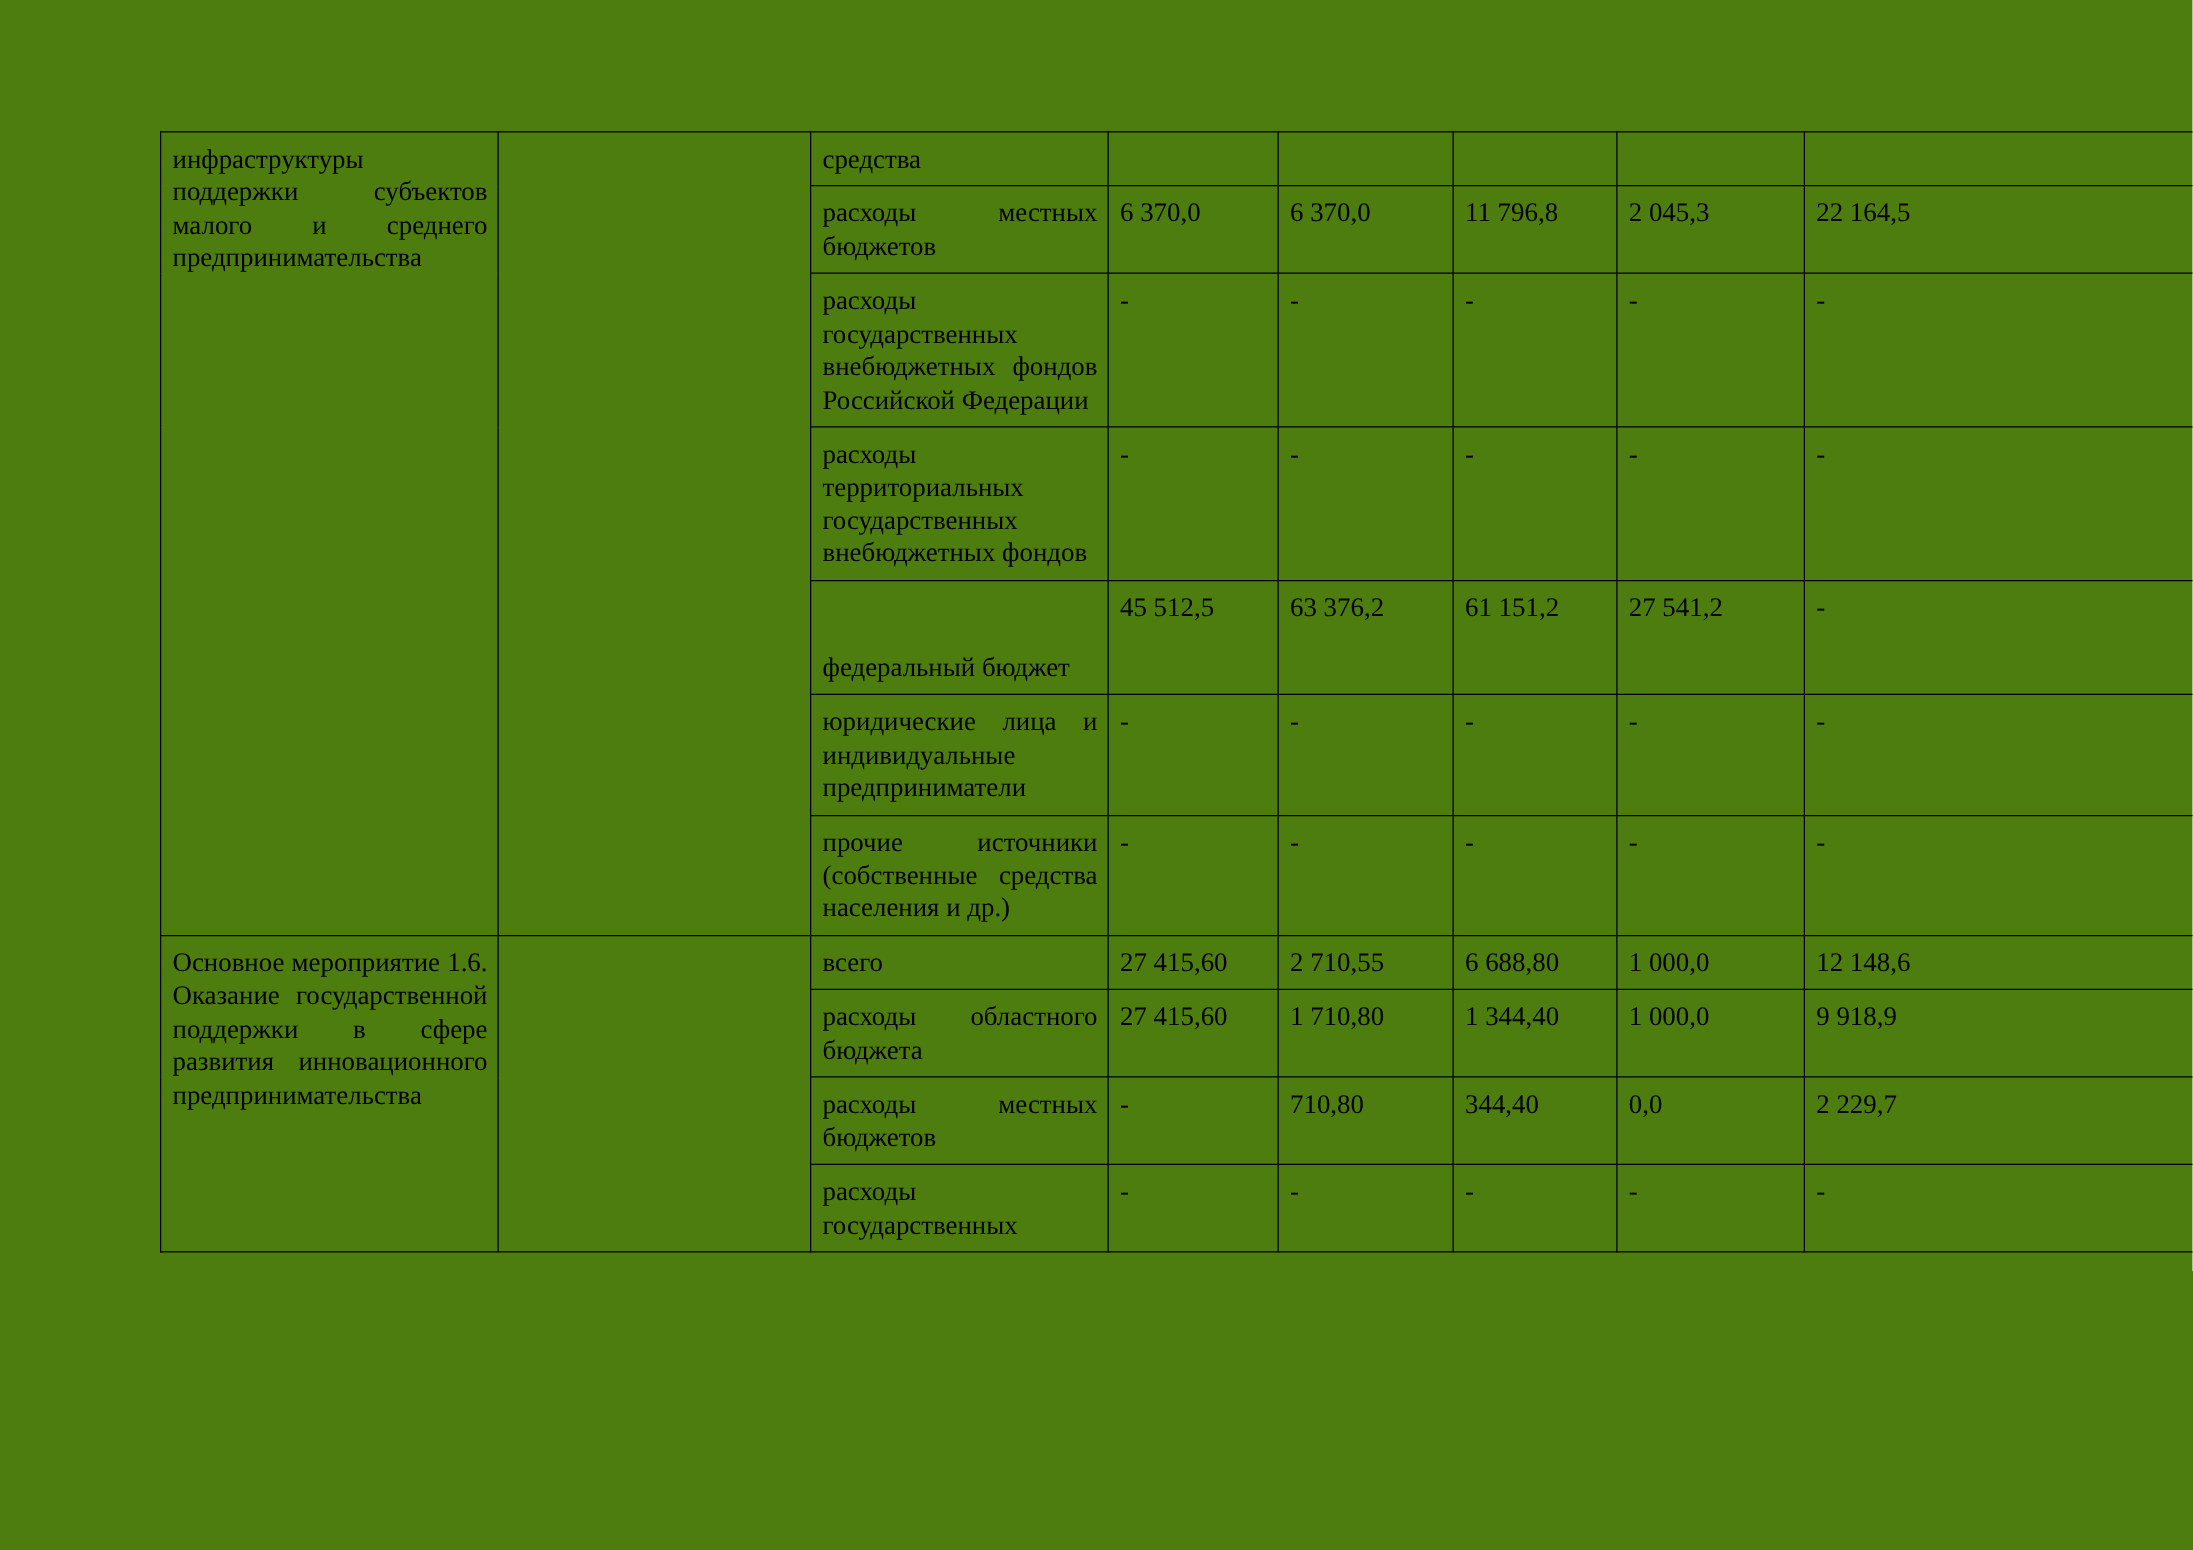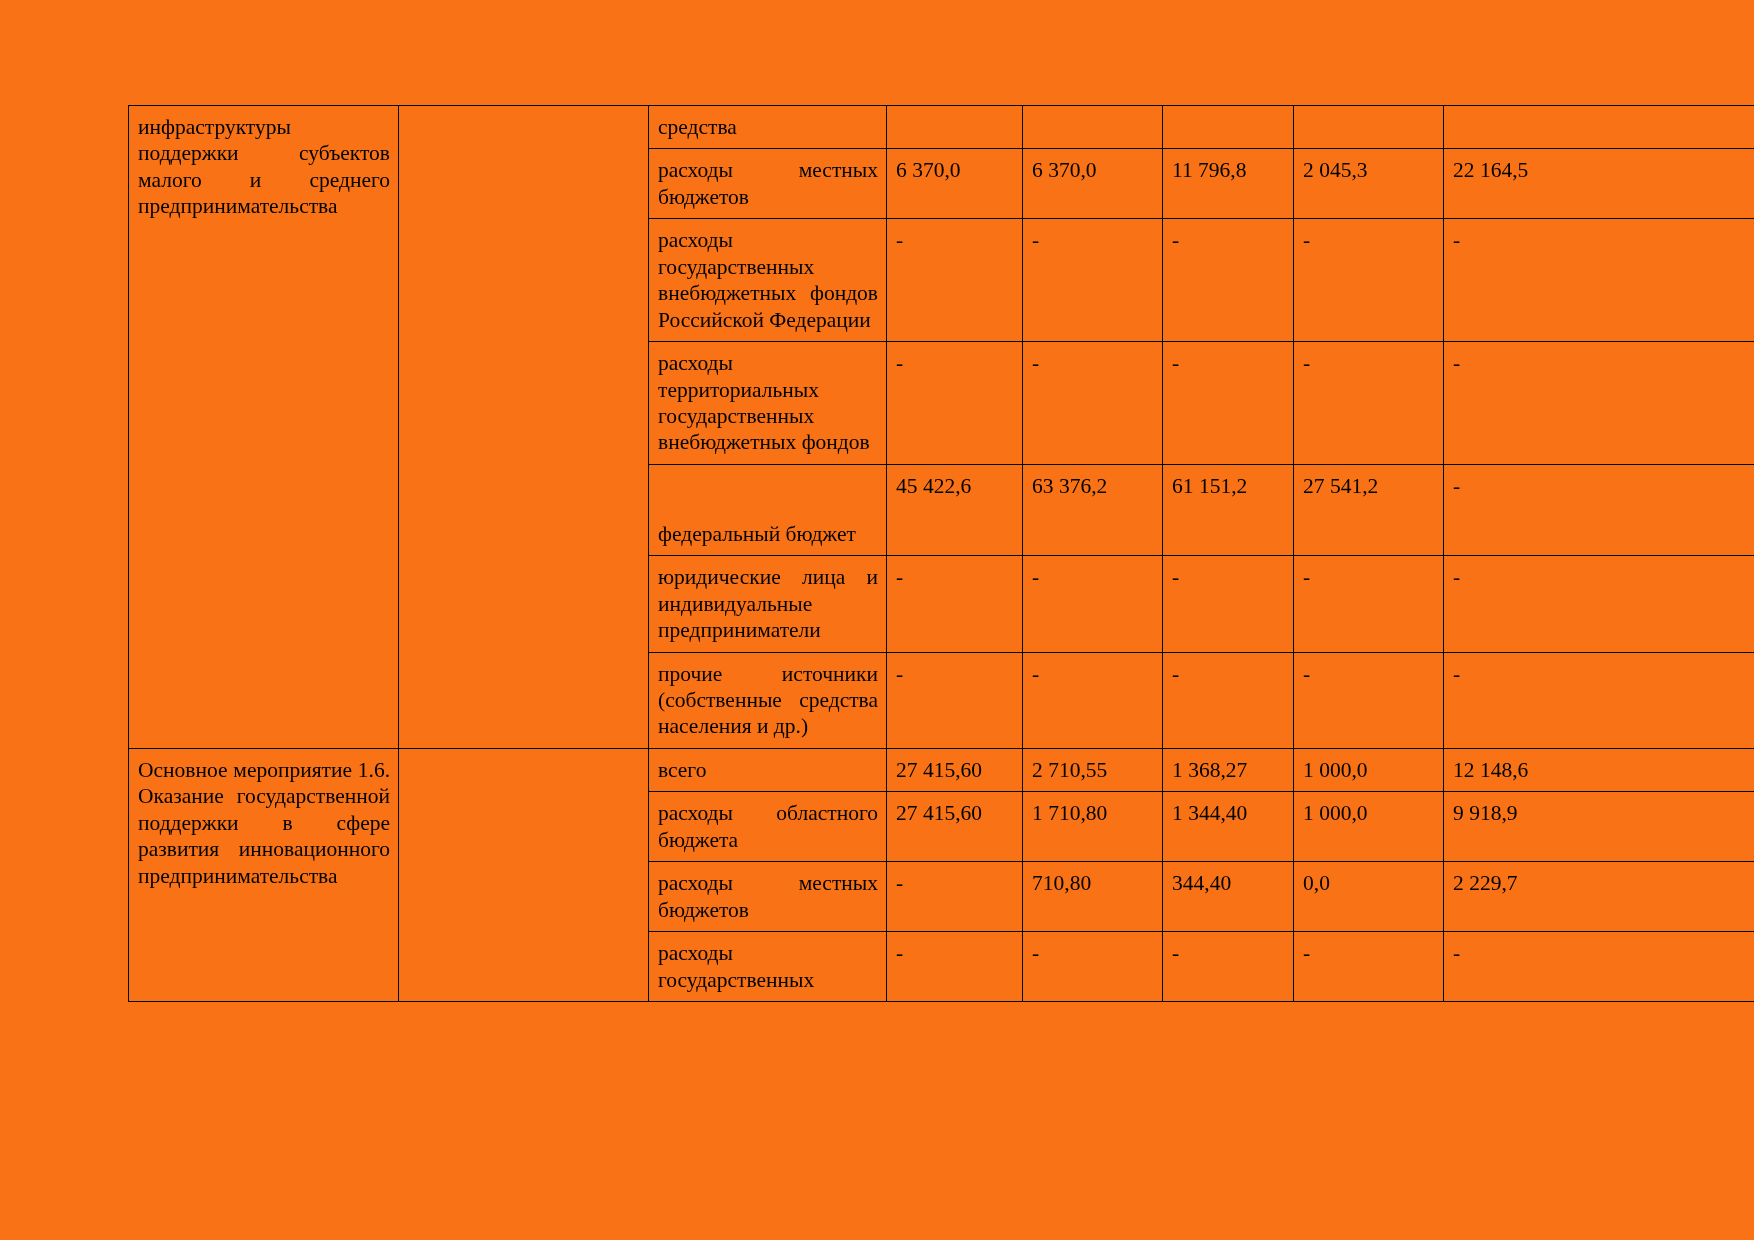--- a/index.html
+++ b/index.html
@@ -11,21 +11,21 @@
     width: 1754px;
     height: 1240px;
     font-family: "Liberation Serif", "DejaVu Serif", serif;
     color: #000000;
     overflow: hidden;
   }
   .page {
     position: relative;
     width: 1754px;
     height: 1240px;
-    background: #f97316;
+    background: #4d7c0f;
   }
   .table-wrap {
     position: absolute;
     left: 128px;
     top: 105px;
     width: 1680px;
   }
   table.doc-table {
     border-collapse: collapse;
     table-layout: fixed;
@@ -132,21 +132,21 @@
           <td class="num">-</td>
           <td class="num">-</td>
           <td class="num">-</td>
           <td class="num">-</td>
         </tr>
 
         <tr>
           <td class="justify">
             <span class="nowrap-line">федеральный бюджет</span>
           </td>
-          <td class="num">45 422,6</td>
+          <td class="num">45 512,5</td>
           <td class="num">63 376,2</td>
           <td class="num">61 151,2</td>
           <td class="num">27 541,2</td>
           <td class="num">-</td>
         </tr>
 
         <tr>
           <td class="justify">
             <span>юридические лица и индивидуальные предприниматели</span>
           </td>
@@ -173,21 +173,21 @@
             <span>Основное мероприятие 1.6. Оказание государственной поддержки в сфере развития инновационного предпринимательства</span>
           </td>
           <td class="blank" rowspan="4">
             <span></span>
           </td>
           <td class="justify">
             <span>всего</span>
           </td>
           <td class="num">27 415,60</td>
           <td class="num">2 710,55</td>
-          <td class="num">1 368,27</td>
+          <td class="num">6 688,80</td>
           <td class="num">1 000,0</td>
           <td class="num">12 148,6</td>
         </tr>
 
         <tr>
           <td class="justify">
             <span>расходы областного бюджета</span>
           </td>
           <td class="num">27 415,60</td>
           <td class="num">1 710,80</td>

